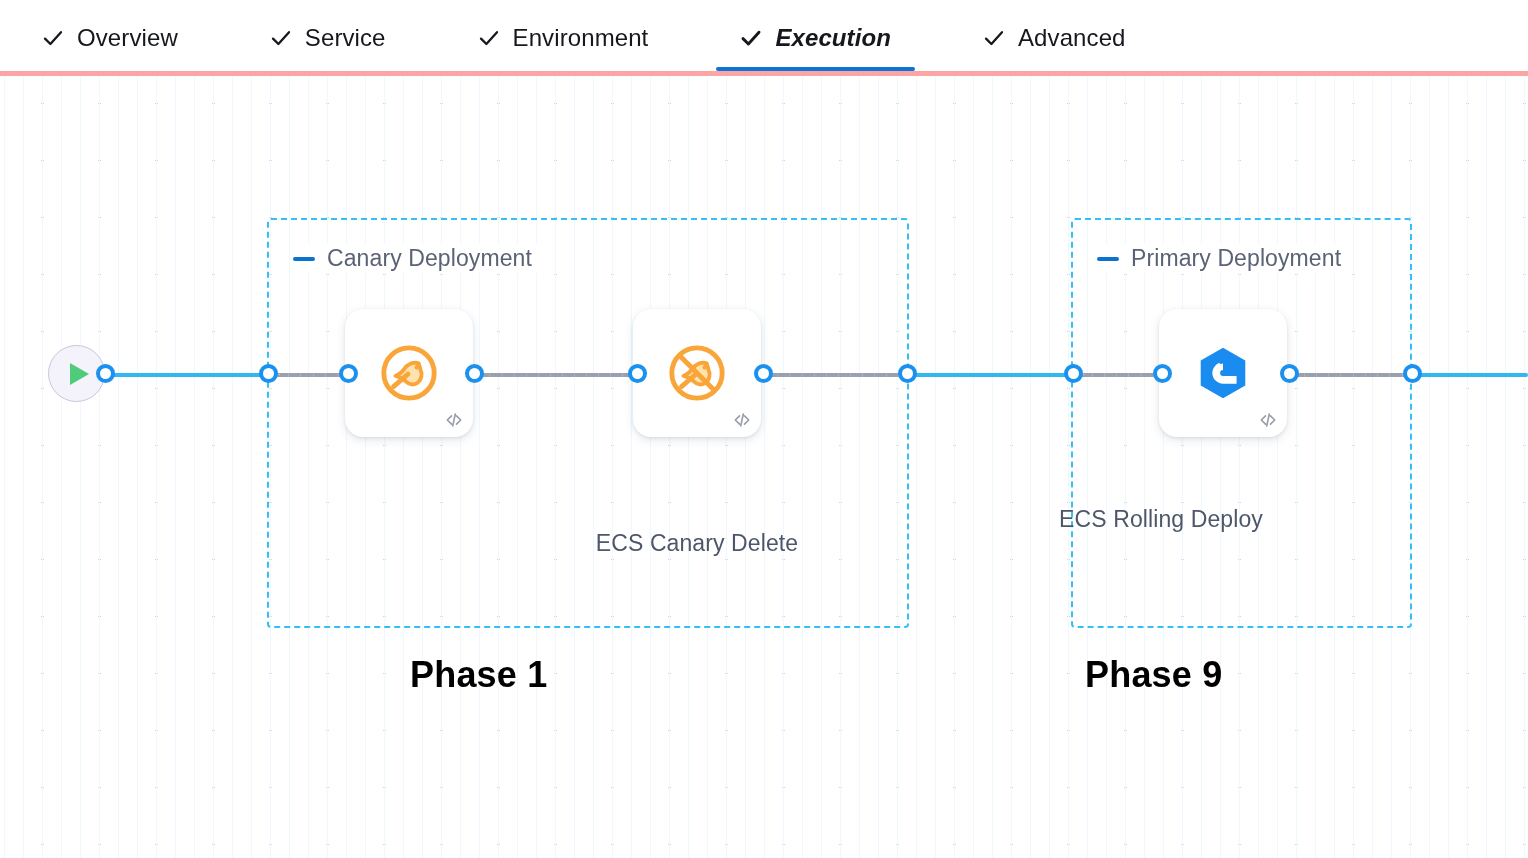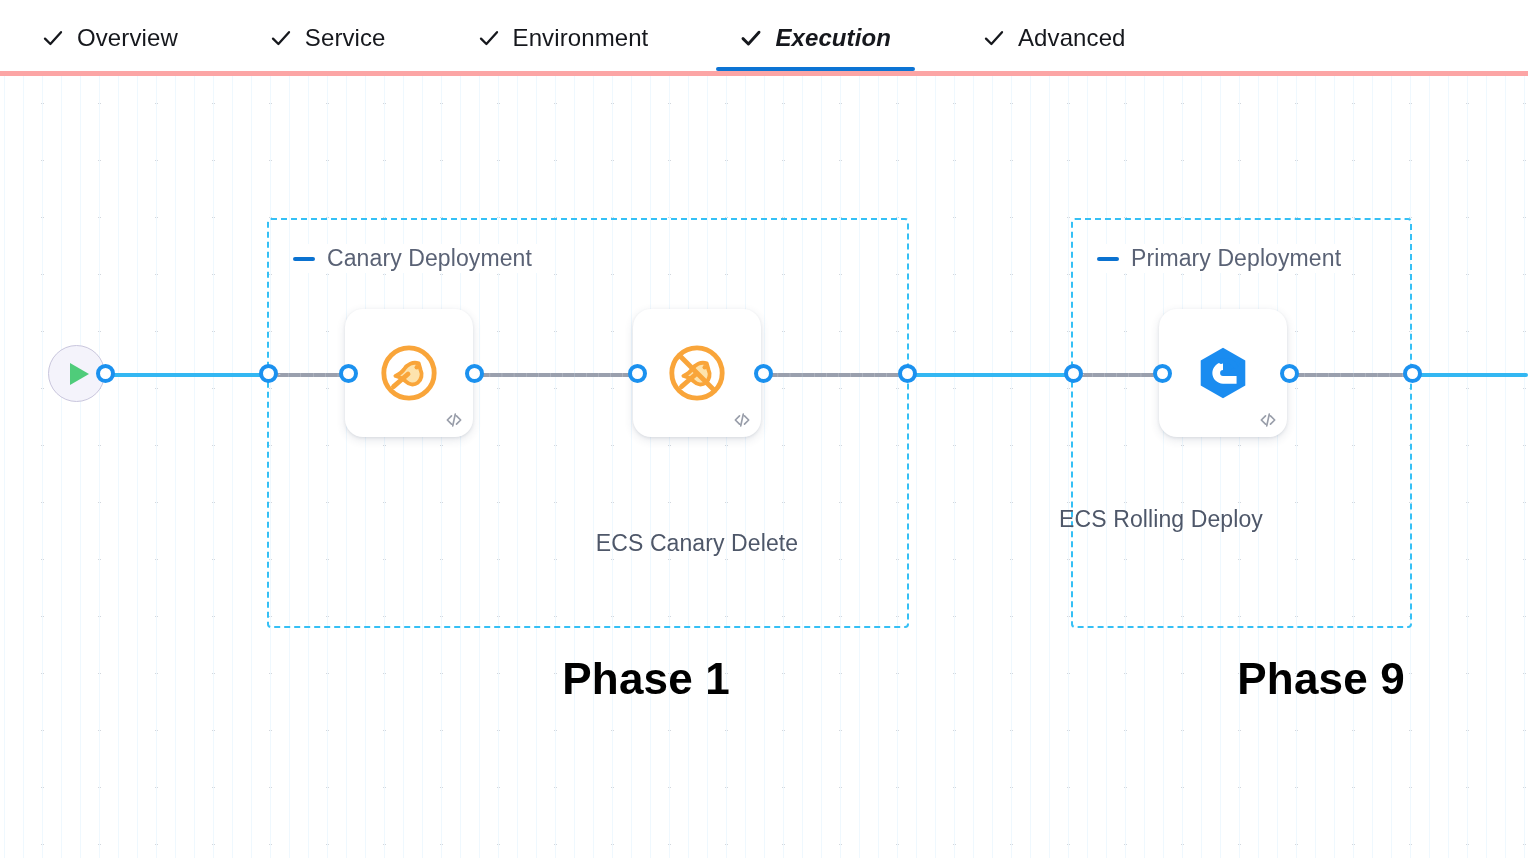--- a/index.html
+++ b/index.html
@@ -190,22 +190,22 @@
     line-height: 42px;
     color: #4e5769;
     letter-spacing: .1px;
     pointer-events: none;
   }
 
   
   .phase-label {
     position: absolute;
     width: 320px;
-    text-align: right;
-    font-size: 44px;
+    text-align: left;
+    font-size: 36px;
     font-weight: bold;
     color: #000000;
     letter-spacing: .2px;
   }
 </style>
 </head>
 <body>
 
 <div id="app">
 

